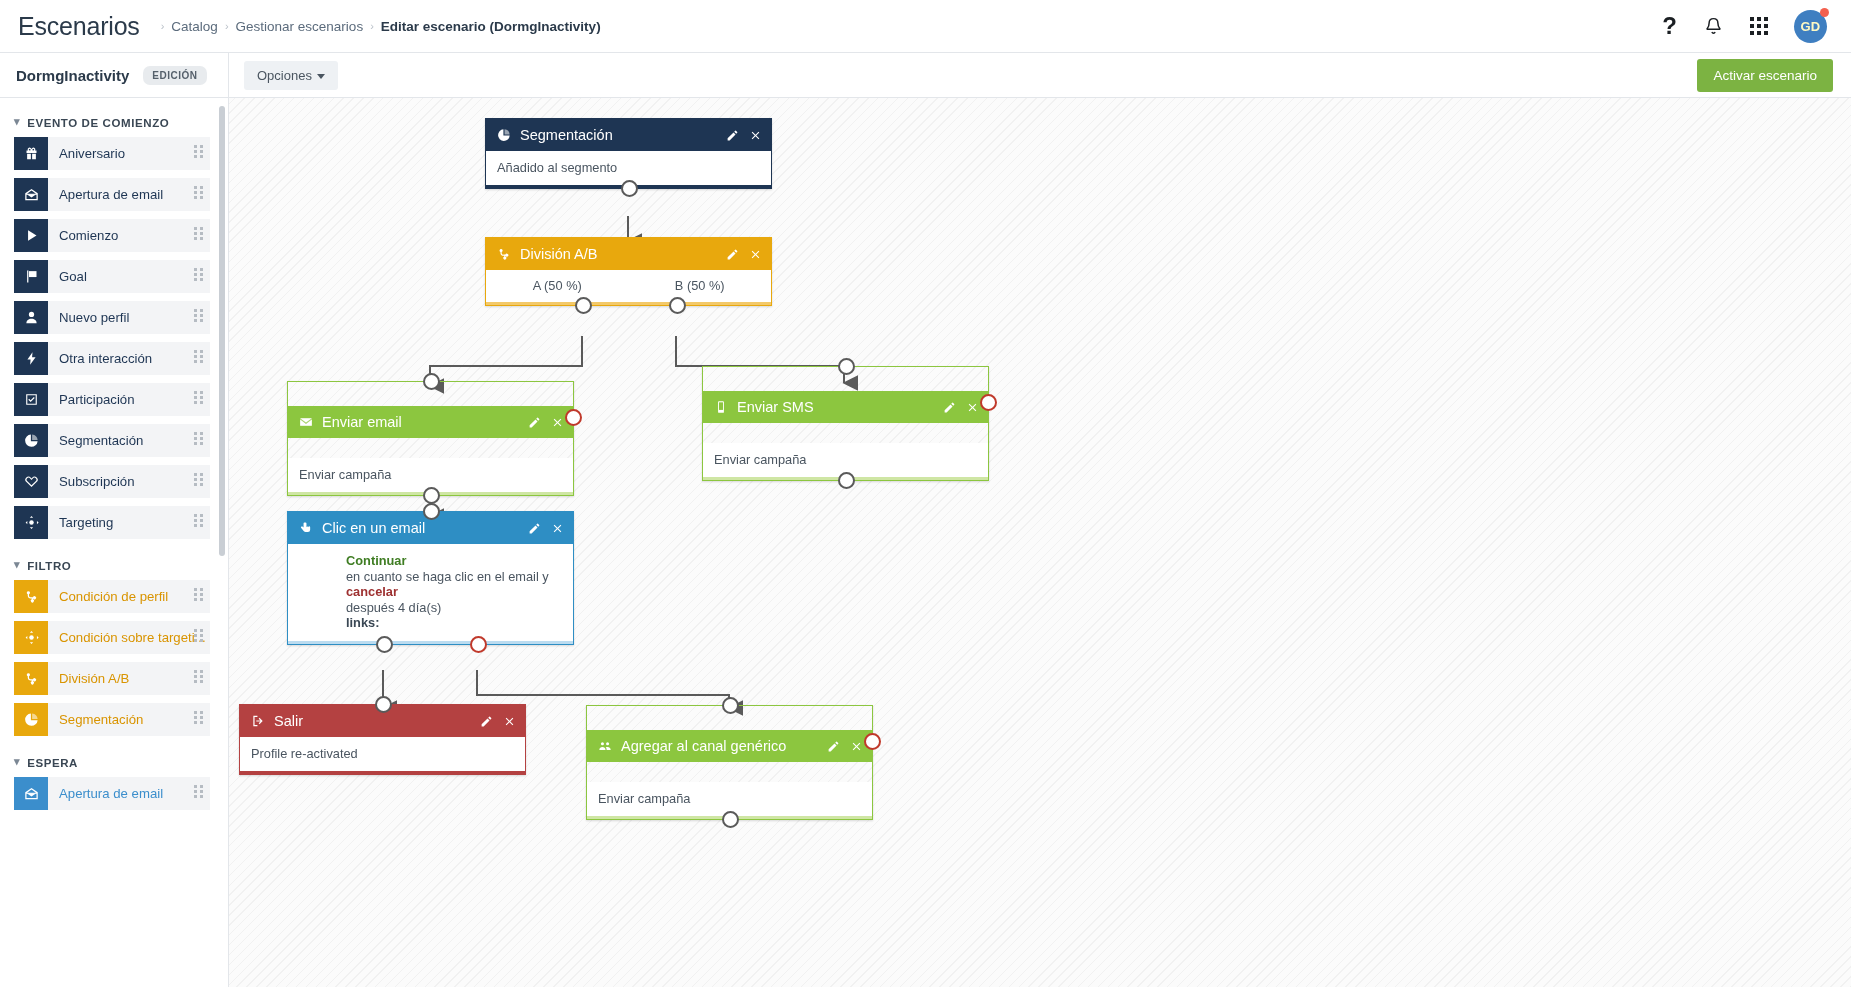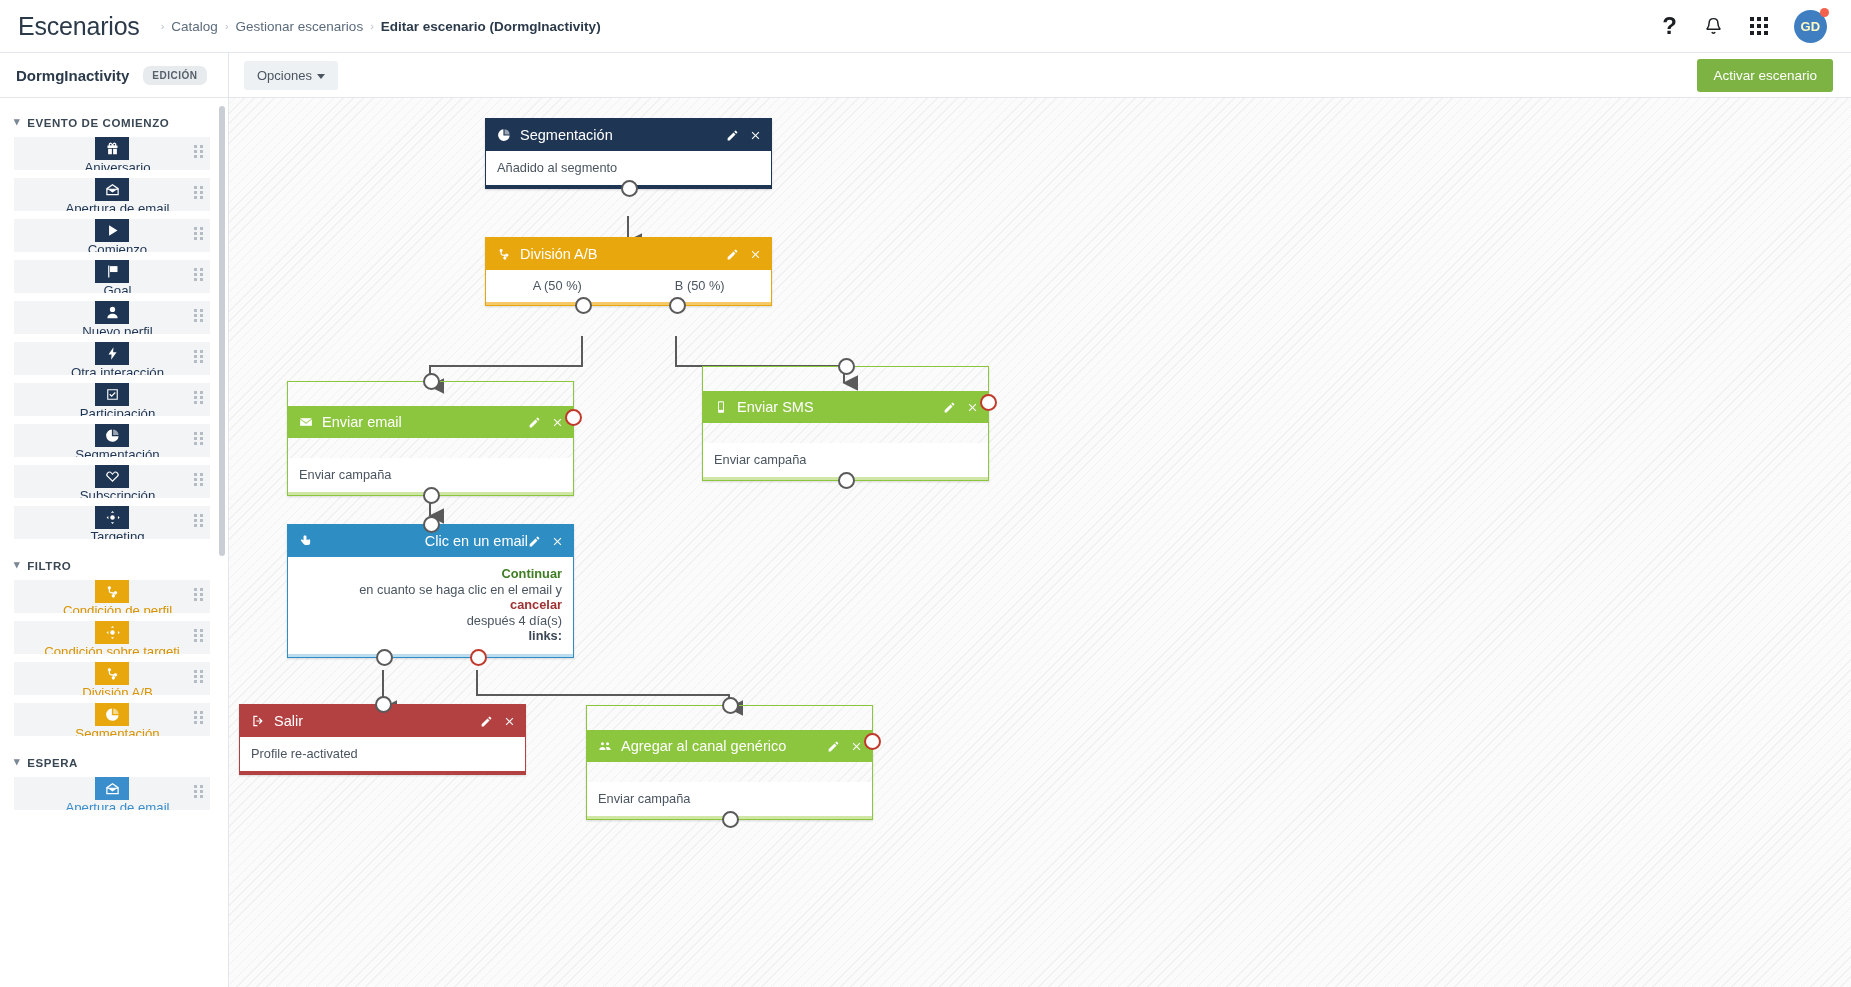--- a/index.html
+++ b/index.html
@@ -118,21 +118,21 @@
     display: flex; align-items: center; gap: 7px;
     font-size: 11.5px; font-weight: bold; color: #3a4754;
     letter-spacing: .6px;
     padding: 12px 0 8px 14px;
   }
   .chev { color: #7b8794; font-size: 11px; transform: translateY(-1px); }
   .sb-item {
     display: flex; align-items: center;
     height: 33px; margin: 0 18px 8px 14px;
     background: #f3f4f6;
-    cursor: pointer; position: relative; flex-direction: column;
+    cursor: pointer; position: relative;
   }
   .sb-ico {
     width: 34px; height: 33px; min-width: 34px;
     display: flex; align-items: center; justify-content: center;
     color: #fff;
   }
   .sb-ico svg { width: 15px; height: 15px; fill: #fff; }
   .sb-label {
     font-size: 13.2px; padding-left: 11px;
     white-space: nowrap; overflow: hidden;
@@ -202,21 +202,21 @@
   .n-red   .node-head { background: #b44141; }
   .n-red   { border: 1px solid #b44141; box-shadow: 0 1px 2px rgba(0,0,0,.14); }
   .n-red   .node-body { border-bottom: 3px solid #b44141; }
 
   .port {
     position: absolute; width: 17px; height: 17px;
     border-radius: 50%; background: #fff;
     border: 2px solid #5a5a5a; z-index: 5; cursor: pointer;
   }
   .port.err { border-color: #c0392b; }
-  .body-line { line-height: 15.5px; }
+  .body-line { line-height: 15.5px; margin-left: 47px; }
   .lbl-green { color: #3f7d23; font-weight: bold; }
   .lbl-red   { color: #9e3131; font-weight: bold; }
   .lbl-bold  { color: #3a4754; font-weight: bold; }
 </style>
 </head>
 <body>
 
 <div class="topbar">
   <div class="app-title">Escenarios</div>
   <div class="breadcrumb">
@@ -662,21 +662,21 @@
               </svg>
             </span>
         </span>
       </div>
       <div class="node-body">Enviar campaña</div>
       <div class="port" style="left:135px; top:-9px;"></div>
       <div class="port" style="left:135px; bottom:-9px;"></div>
       <div class="port err" style="right:-9px; top:27px;"></div>
     </div>
 
-    <div class="node n-blue" style="left:58px; top:426px; width:287px;text-align:right;">
+    <div class="node n-blue" style="left:58px; top:413px; width:287px;">
       <div class="node-head">
         <span class="nh-ico">
           <svg viewBox="0 0 24 24">
               <path d="M9.5 2.4a1.7 1.7 0 0 0-1.7 1.7v7.1l-1.4-1.5a1.8 1.8 0 0 0-2.6 2.5l4.6 5.3c.7.9 1.8 1.4 3 1.4h3.9a3.8 3.8 0 0 0 3.8-3.8v-4.4a1.6 1.6 0 0 0-3.2 0 1.6 1.6 0 0 0-3.1 0V4.1a1.7 1.7 0 0 0-1.7-1.7z"></path>
             </svg>
         </span>
         <span class="nh-title">Clic en un email</span>
         <span class="nh-actions">
           <span>
               <svg viewBox="0 0 24 24">

